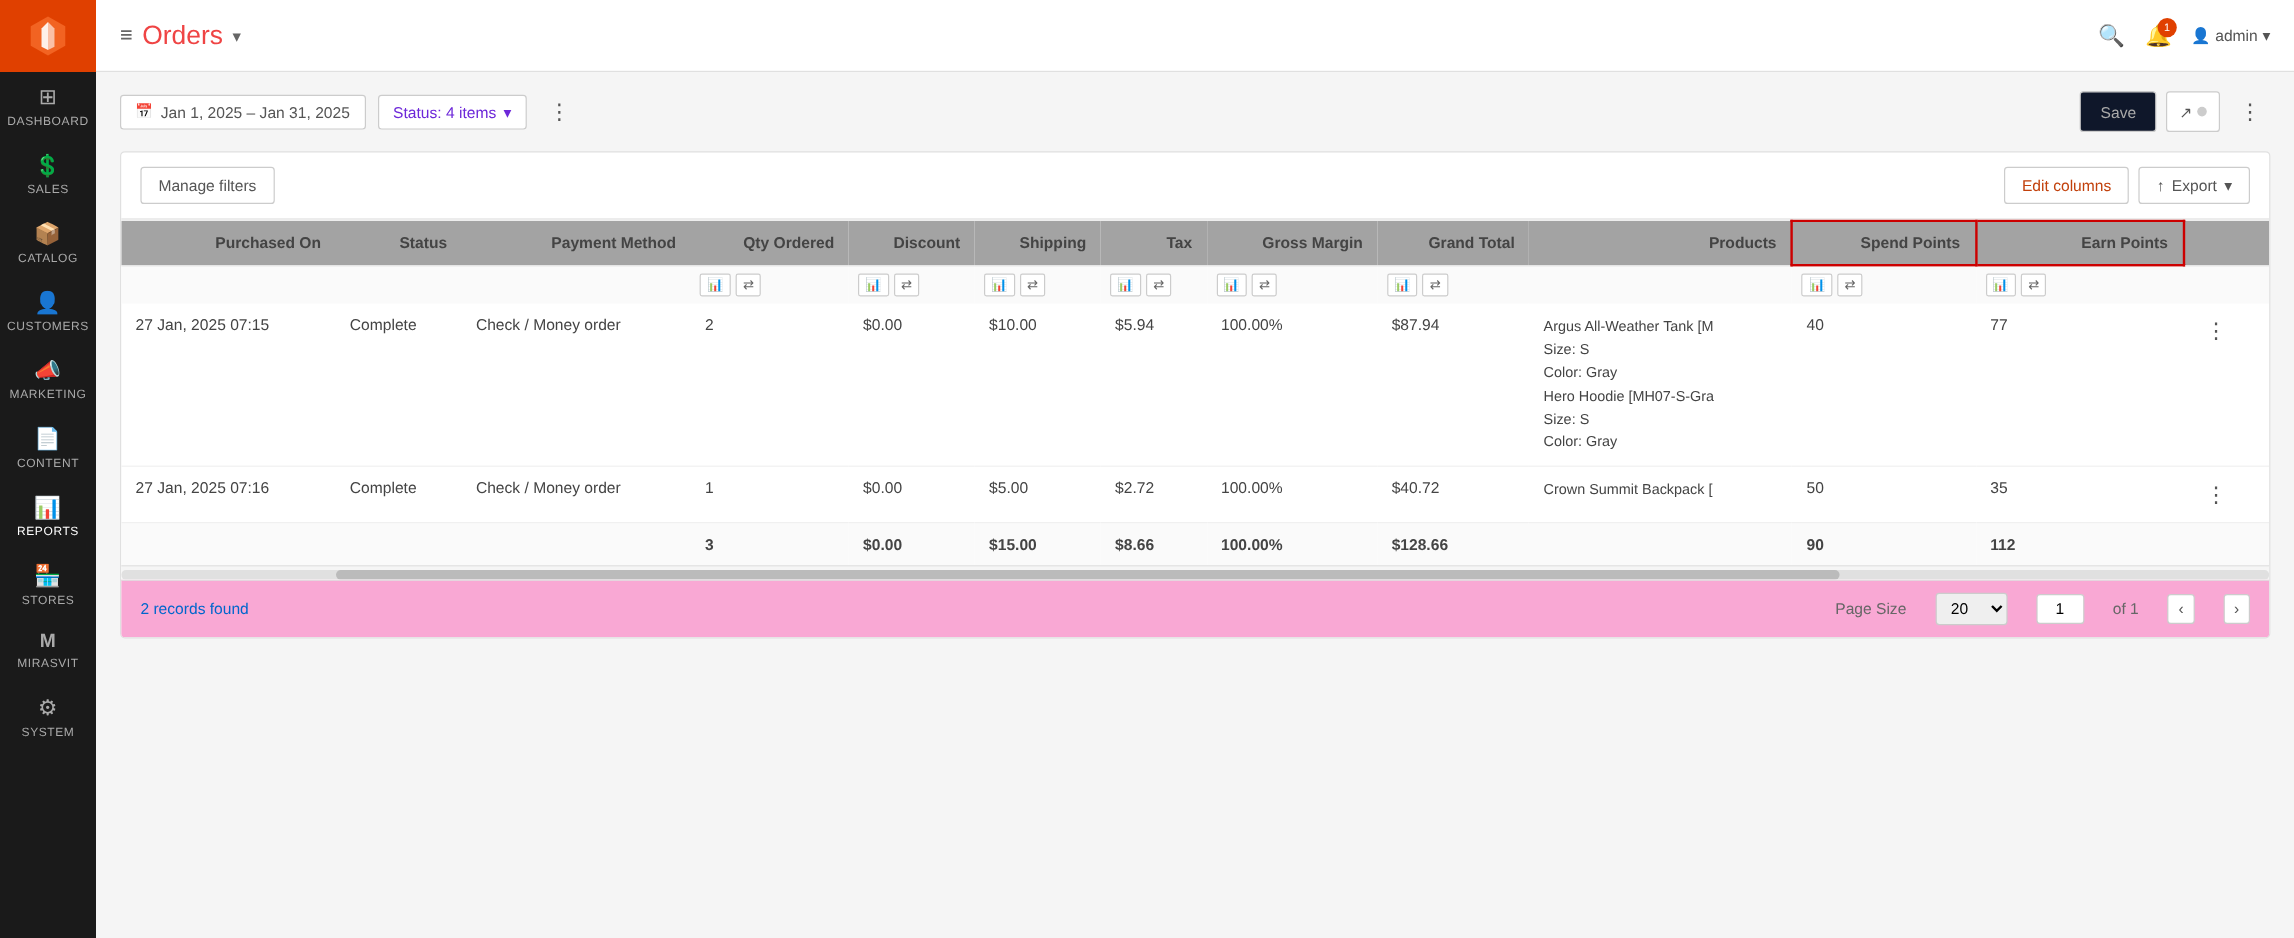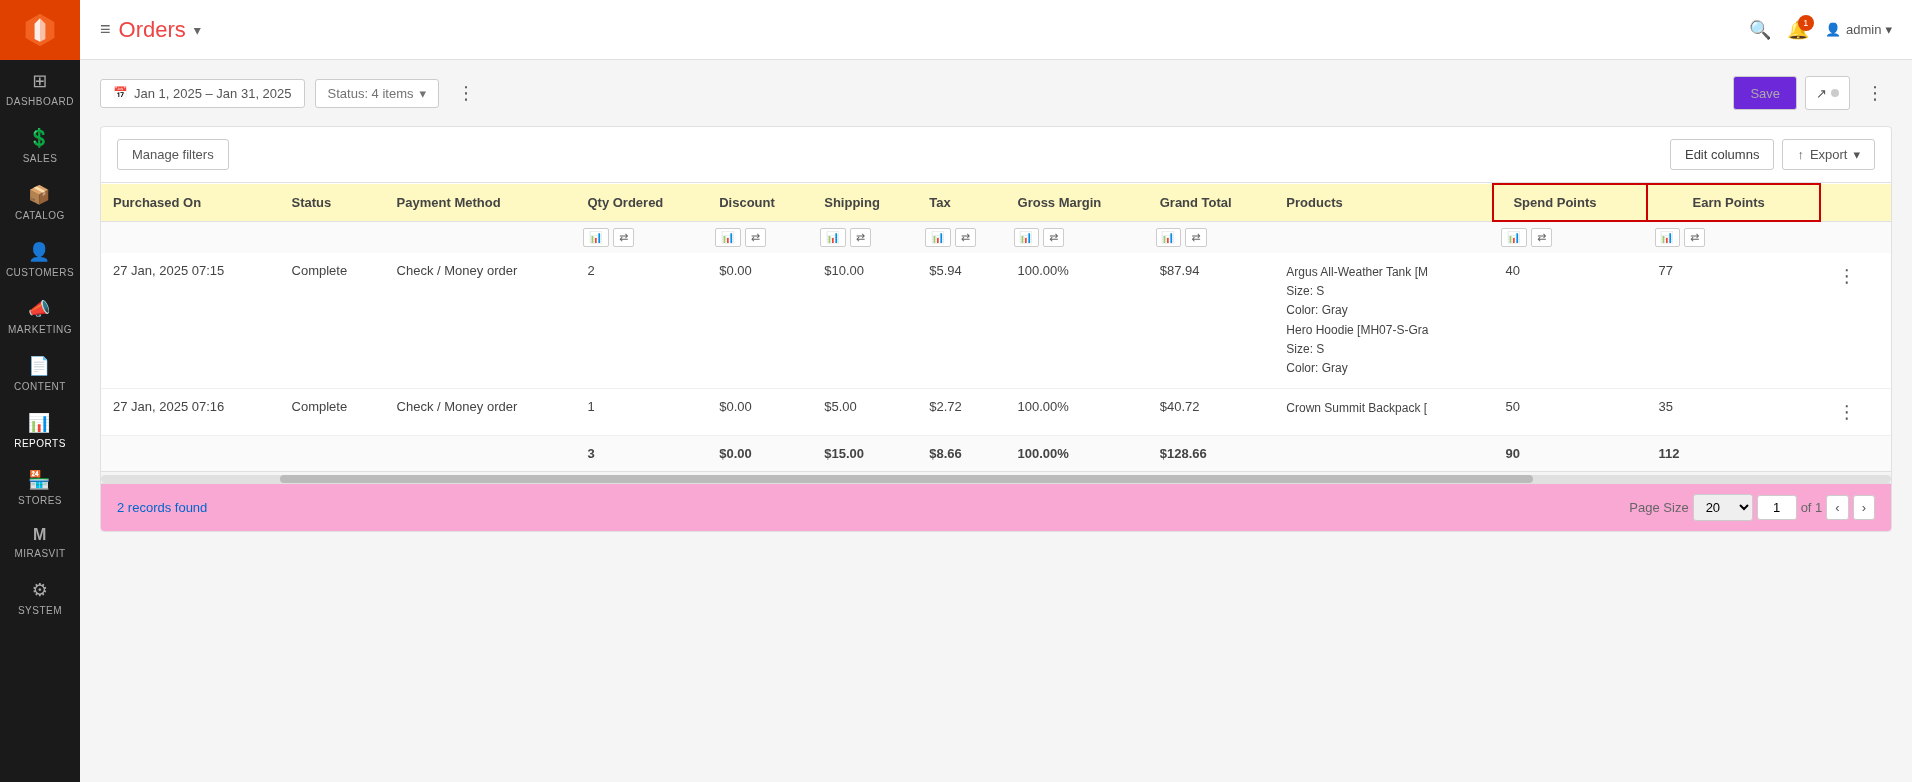--- a/index.html
+++ b/index.html
@@ -127,38 +127,38 @@
       color: #555;
     }
     .filter-btn .cal-icon { font-size: 12px; }
     .filter-more-btn {
       padding: 6px 12px;
       border: 1px solid #ccc;
       background: #fff;
       border-radius: 3px;
       cursor: pointer;
       font-size: 13px;
-      color: #737373;
+      color: #6d28d9;
       display: flex;
       align-items: center;
       gap: 6px;
     }
     .dots-btn {
       padding: 6px 8px;
       border: none;
       background: none;
       cursor: pointer;
       font-size: 18px;
       color: #555;
     }
     .filter-bar-right { margin-left: auto; display: flex; gap: 8px; }
     .save-btn {
       padding: 6px 16px;
       border: 1px solid #ccc;
-      background: #6d28d9;
+      background: #0f172a;
       border-radius: 3px;
       cursor: pointer;
       font-size: 13px;
       color: #aaa;
     }
     .share-btn {
       padding: 6px 10px;
       border: 1px solid #ccc;
       background: #fff;
       border-radius: 3px;
@@ -204,21 +204,21 @@
       color: #555;
     }
     .table-actions { display: flex; gap: 8px; }
     .edit-columns-btn {
       padding: 7px 14px;
       border: 1px solid #ccc;
       background: #fff;
       border-radius: 3px;
       cursor: pointer;
       font-size: 13px;
-      color: #404040;
+      color: #c2410c;
     }
     .export-btn {
       padding: 7px 14px;
       border: 1px solid #ccc;
       background: #fff;
       border-radius: 3px;
       cursor: pointer;
       font-size: 13px;
       color: #555;
       display: flex;
@@ -226,24 +226,24 @@
       gap: 6px;
     }
 
     
     .data-table {
       width: 100%;
       border-collapse: collapse;
       font-size: 13px;
     }
     .data-table th {
-      background: #fef9c3;
+      background: #a3a3a3;
       border-bottom: 1px solid #e0e0e0;
       padding: 10px 12px;
-      text-align: left;
+      text-align: right;
       font-weight: 600;
       color: #444;
       white-space: nowrap;
     }
     .data-table th.spend-points-header { border: 2px solid #cc0000; padding-left: 19px; }
     .data-table th.earn-points-header { border: 2px solid #cc0000; padding-left: 45px; }
     .data-table td {
       border-bottom: 1px solid #f0f0f0;
       padding: 10px 12px;
       color: #444;
@@ -292,21 +292,21 @@
       display: flex;
       align-items: center;
       justify-content: space-between;
       font-size: 13px;
       color: #666;
     }
     .records-info { color: #0066cc; }
     .pagination {
       display: flex;
       align-items: center;
-      gap: 4px;
+      gap: 24px;
     }
     .page-size-select {
       border: 1px solid #ccc;
       padding: 4px 8px;
       border-radius: 3px;
       font-size: 13px;
       cursor: pointer;
     }
     .page-input {
       border: 1px solid #ccc;

